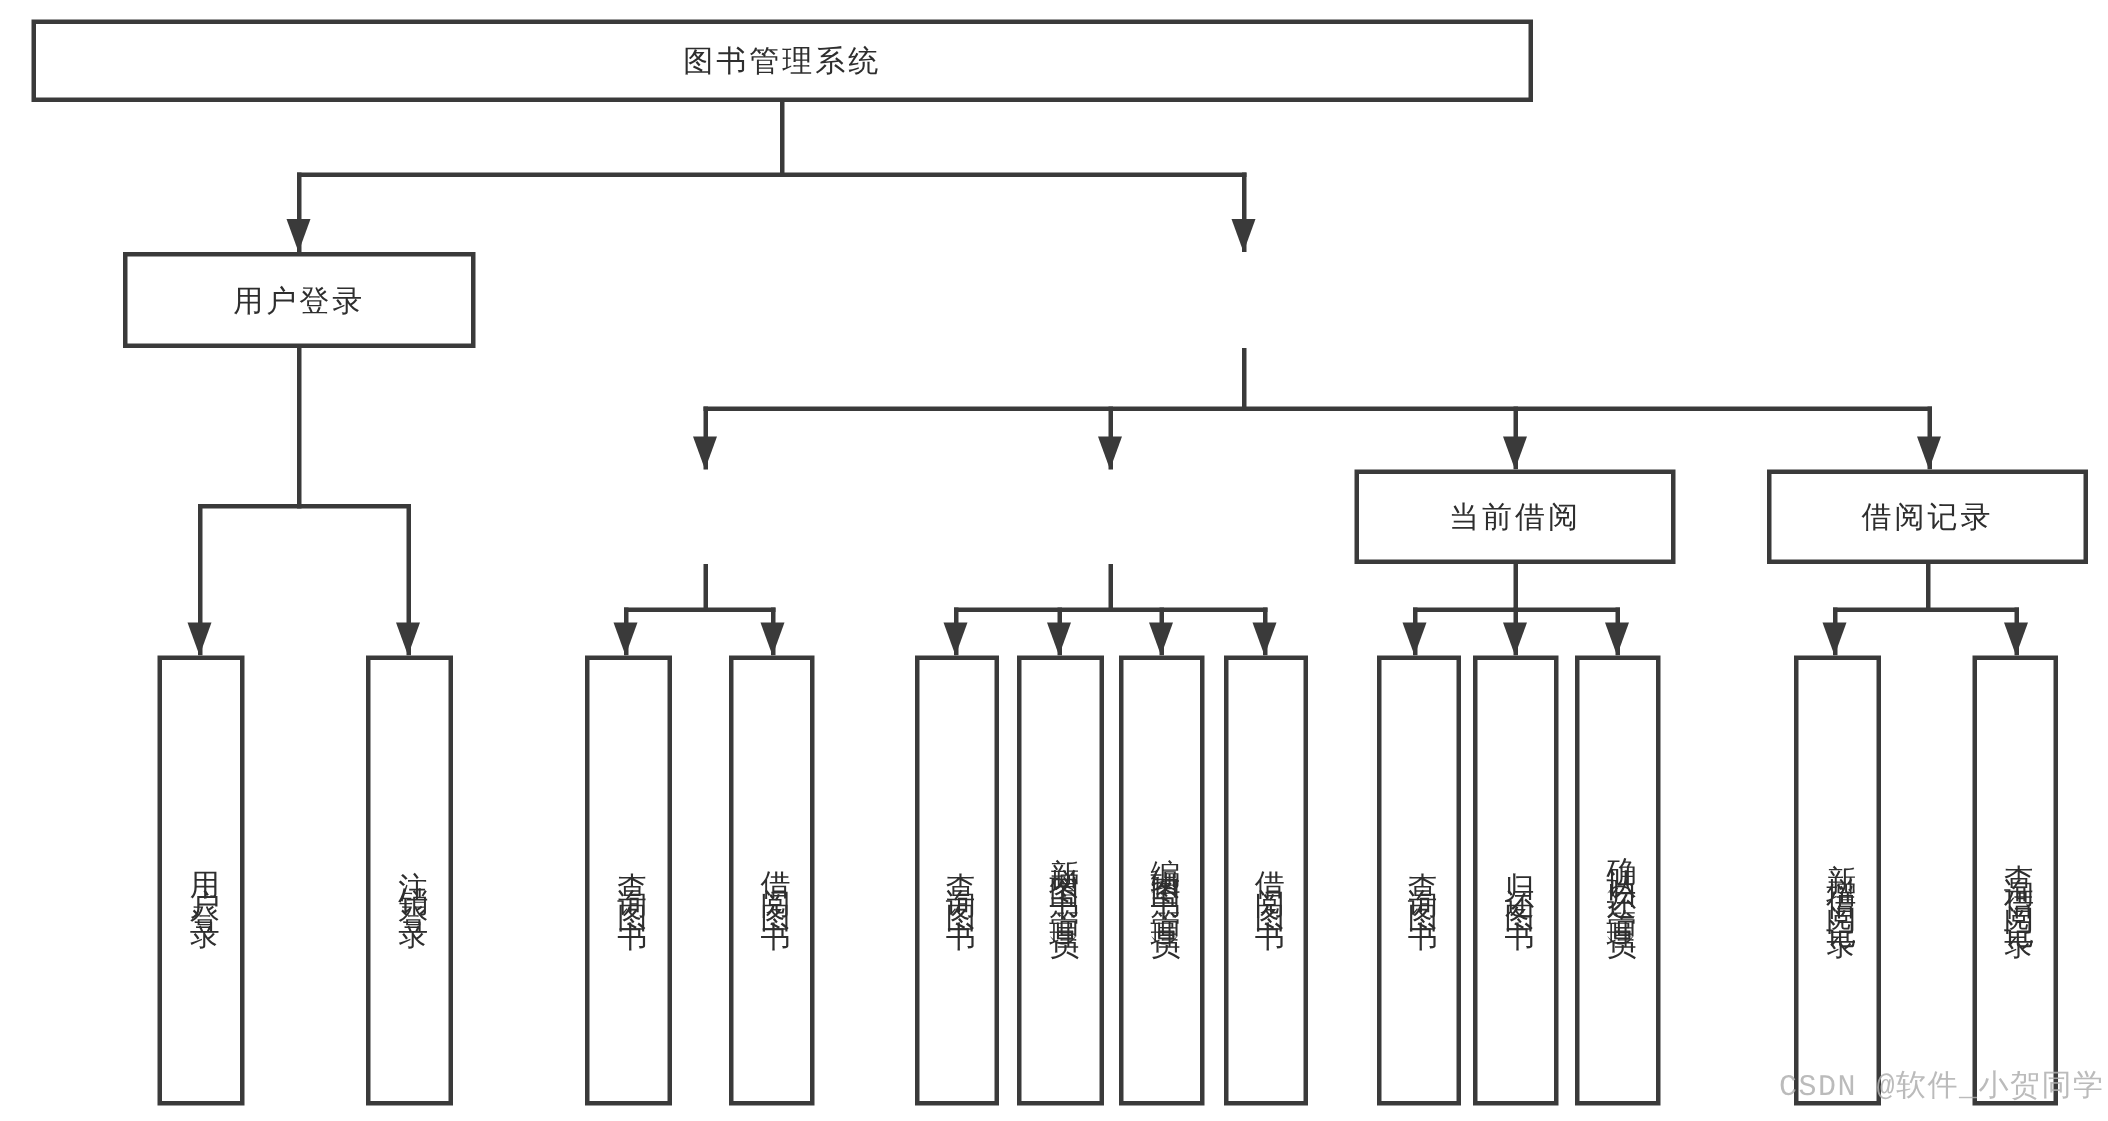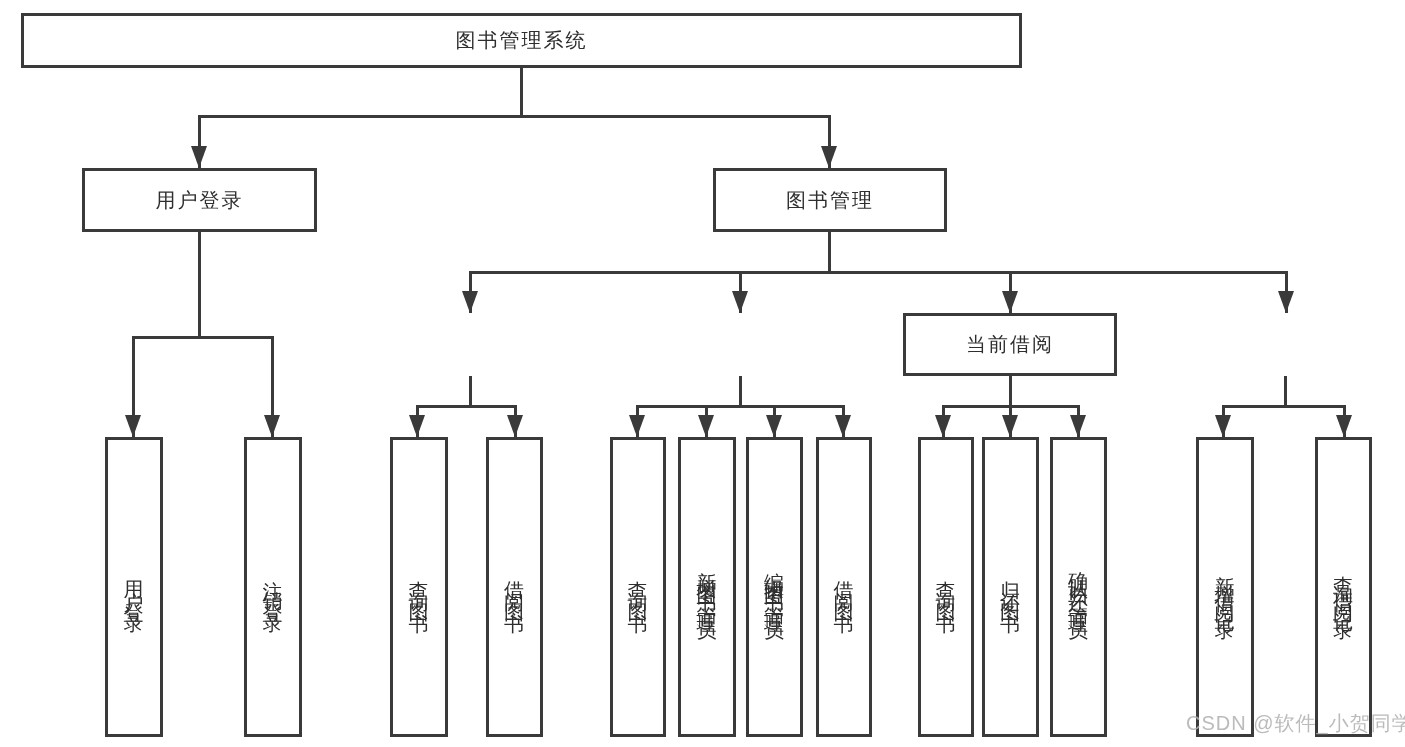--- a/index.html
+++ b/index.html
@@ -1,18 +1,18 @@
 <!DOCTYPE html>
 <html><head>
 <meta charset="utf-8">
 <style>
   html,body{margin:0;padding:0;background:#ffffff;}
   #stage{
     position:relative;width:1405px;height:747px;background:#ffffff;overflow:hidden;
-    font-family:Liberation Sans, sans-serif;color:#2e2e2e;
+    font-family:Liberation Mono, monospace;color:#2e2e2e;
   }
   
   .bx{
     position:absolute;box-sizing:border-box;background:#ffffff;
     border:3px solid #3a3a3a;
     display:flex;align-items:center;justify-content:center;
     font-size:20px;letter-spacing:2px;color:#2e2e2e;z-index:2;
   }
   .bv{
     writing-mode:vertical-rl;text-orientation:mixed;
@@ -33,23 +33,23 @@
   }
 </style>
 </head>
 <body>
 
 <div id="stage">
 
   <div class="bx" style="left:21px;top:13px;width:1001px;height:55px">图书管理系统</div>
 
   <div class="bx" style="left:82px;top:168px;width:235px;height:64px">用户登录</div>
-  <div class="bx" style="left:713px;top:168px;width:234px;height:64px">图书管理</div>
 
   <div class="bx" style="left:903px;top:313px;width:214px;height:63px">当前借阅</div>
+  <div class="bx" style="left:1178px;top:313px;width:214px;height:63px">借阅记录</div>
 
   <div class="bx bv" style="left:105px;top:437px;width:58px;height:300px">用户登录</div>
   <div class="bx bv" style="left:244px;top:437px;width:58px;height:300px">注销登录</div>
 
   <div class="bx bv" style="left:390px;top:437px;width:58px;height:300px">查询图书</div>
   <div class="bx bv" style="left:486px;top:437px;width:57px;height:300px">借阅图书</div>
 
   <div class="bx bv" style="left:610px;top:437px;width:56px;height:300px">查询图书</div>
   <div class="bx bv" style="left:678px;top:437px;width:58px;height:300px;letter-spacing:7px">新增图书（管理员）</div>
   <div class="bx bv" style="left:746px;top:437px;width:57px;height:300px;letter-spacing:7px">编辑图书（管理员）</div>

